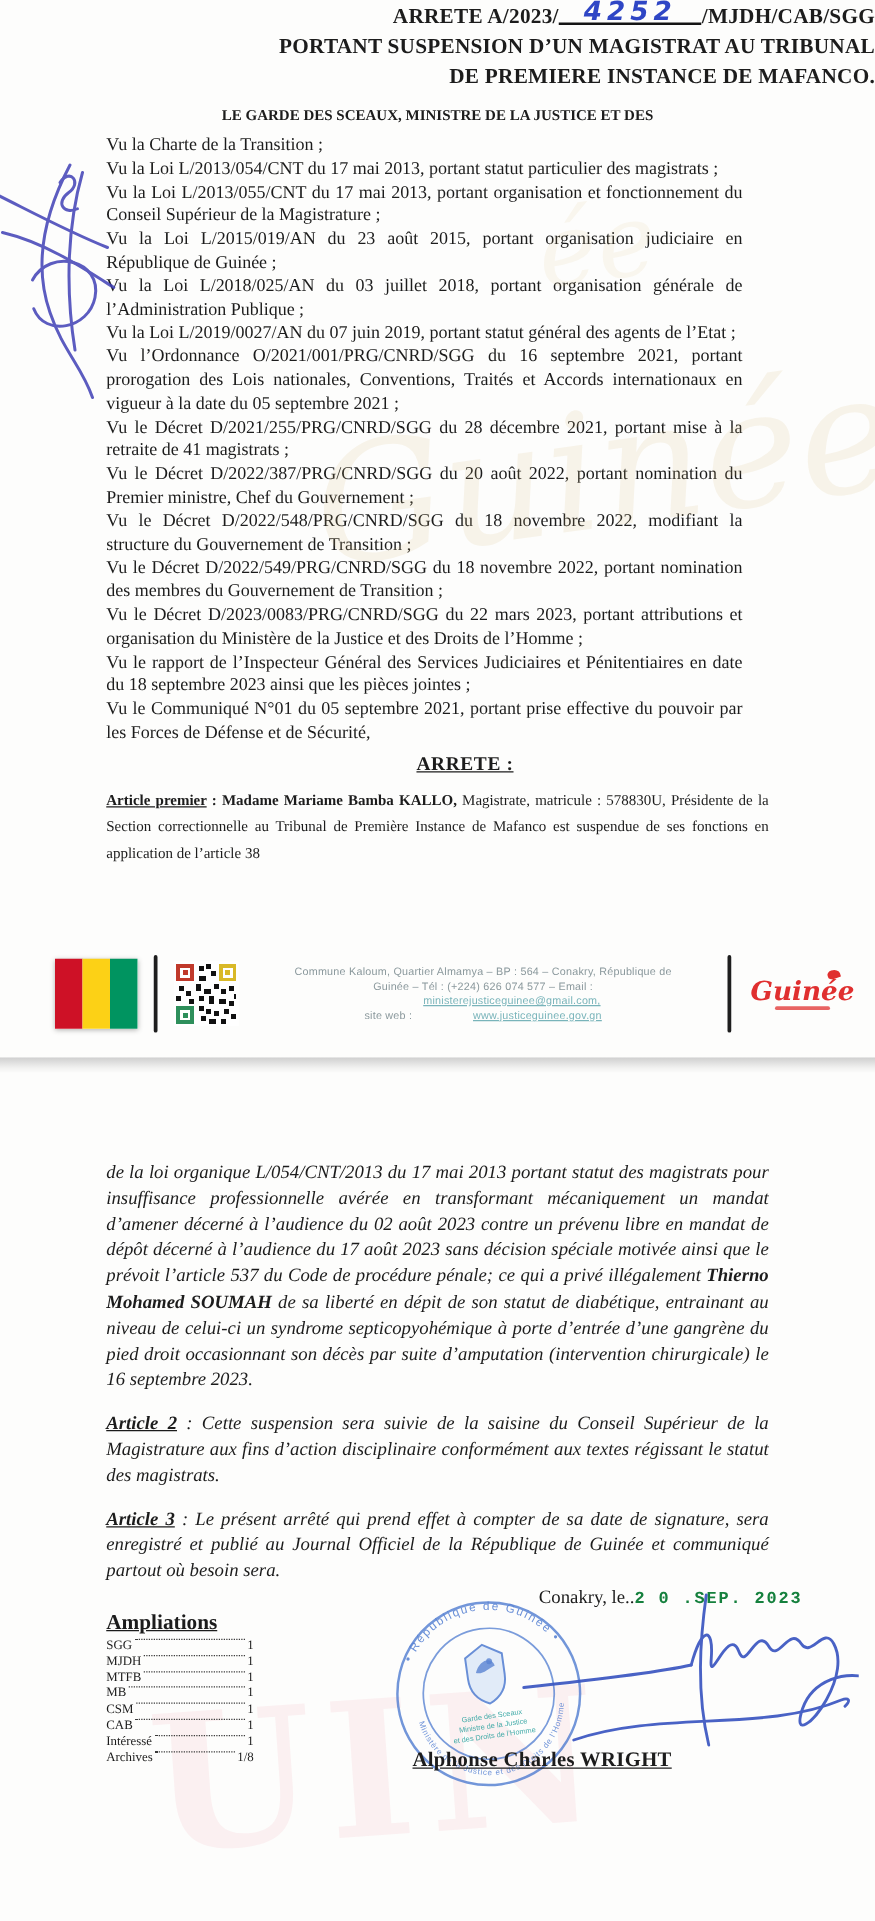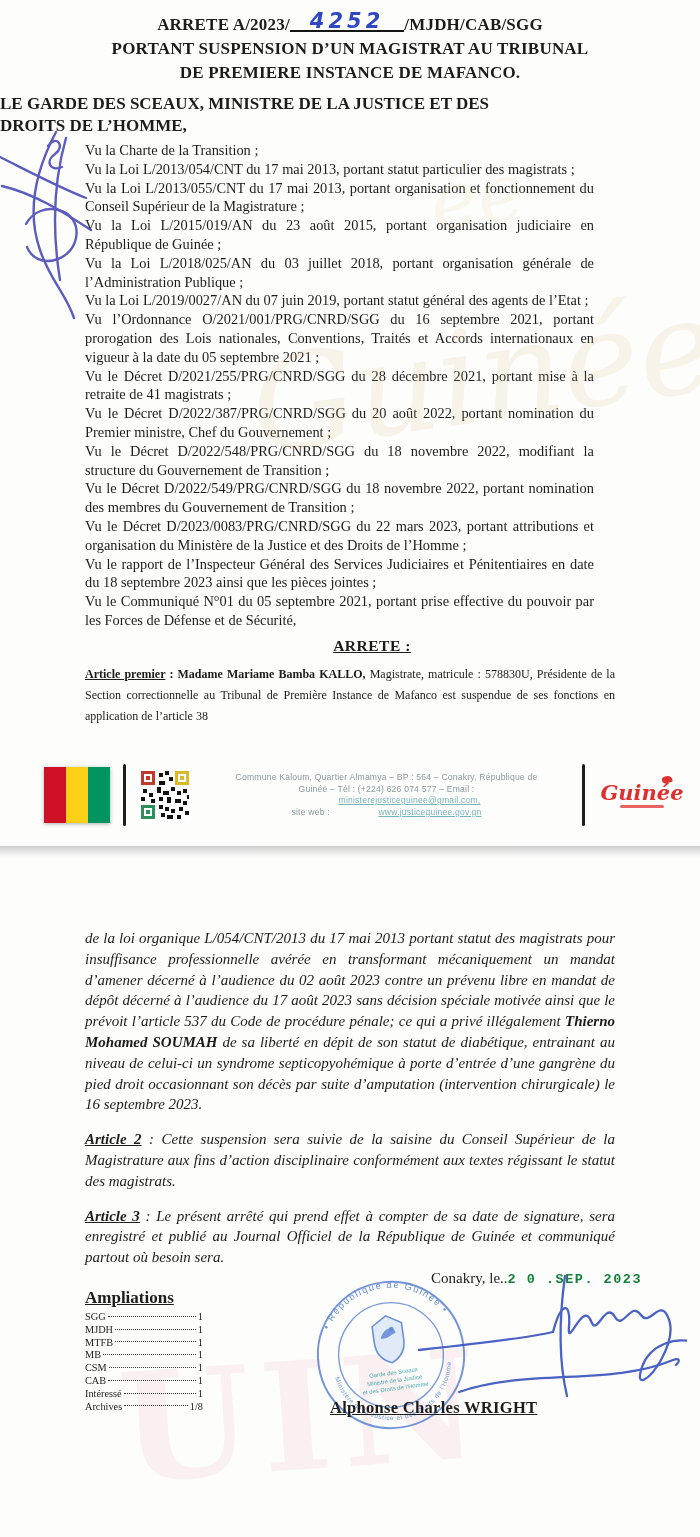--- a/index.html
+++ b/index.html
@@ -2,25 +2,25 @@
 <html><head>
 <meta charset="utf-8">
 <style>
   * { margin:0; padding:0; box-sizing:border-box; }
   html,body { background:#e9e9e9; }
   body { width:700px; font-family:"Liberation Serif","DejaVu Serif",serif; color:#1c1c1c; }
   .photo { position:relative; width:700px; height:1537px; background:#fbfbfa; overflow:hidden; }
 
   
   .page1 { position:absolute; top:0; left:0; width:700px; height:846px; background:#fdfdfc; }
-  .title-block { padding-top:13px; text-align:center; font-weight:bold; font-size:17px; line-height:24px; letter-spacing:.2px; }
+  .title-block { padding-top:1px; text-align:right; font-weight:bold; font-size:17px; line-height:24px; letter-spacing:.2px; }
   .hand-number { display:inline-block; font-family:"DejaVu Sans",sans-serif; font-style:italic; font-weight:700;
                  color:#2f46c5; font-size:21px; line-height:18px; letter-spacing:4px; padding:0 20px 0 20px;
                  border-bottom:2.5px solid #141414; transform:translateY(-2px); }
-  .subheader { margin-top:8px; text-align:left; font-weight:bold; font-size:17px; line-height:22px; }
+  .subheader { margin-top:8px; text-align:center; font-weight:bold; font-size:12px; line-height:22px; }
   .visas { margin:4px 106px 0 85px; }
   .visas p { font-size:14.4px; line-height:18.8px; text-align:justify; }
   .arrete-heading { margin-top:7px; text-align:center; font-weight:bold; font-size:15.5px; text-decoration:underline; letter-spacing:.5px;padding-left:44px; }
   .article1 { margin:9px 85px 0 85px; font-size:12px; line-height:21px; text-align:justify; }
   .art-label { font-weight:bold; text-decoration:underline; }
   .bold { font-weight:bold; }
 
   
   .scribble { position:absolute; left:-6px; top:128px; width:112px; height:195px; pointer-events:none; }
 
@@ -52,21 +52,21 @@
 
   
   .page2 { position:absolute; top:858px; left:0; width:700px; height:679px; background:#fdfdfc; }
   .p2-body { margin:70px 85px 0 85px; font-size:15px; line-height:20.8px; text-align:justify; }
   .p2-body .para { margin-top:14px;font-style:italic; }
   .p2-body .para:first-child { margin-top:0; }
   .dateline { position:absolute; top:412px; right:58px; font-size:15px; white-space:nowrap; }
   .date-stamp { font-family:Liberation Mono, monospace; font-weight:bold; color:#15803d; font-size:13.5px; letter-spacing:1.5px; }
   .ampliations { position:absolute; top:430px; left:85px; width:118px; }
   .ampliations h4 { font-size:17px; font-weight:bold; text-decoration:underline; margin-bottom:3px; }
-  .amp-row { display:flex; align-items:center; font-size:10.3px; line-height:12.8px; }
+  .amp-row { display:flex; align-items:flex-start; font-size:10.3px; line-height:12.8px; }
   .amp-row .leader { flex:1; border-bottom:1.3px dotted #3a3a3a; margin:0 2px 2px 2px; }
   .stamp-wrap { position:absolute; top:418px; left:312px; width:158px; height:158px; transform:rotate(-8deg); opacity:.93; }
   .sig-wrap { position:absolute; top:412px; left:415px; width:272px; height:140px; }
   .signatory { position:absolute; top:540px; left:330px; width:290px; 
                font-size:16.5px; font-weight:bold; text-decoration:underline; letter-spacing:.3px; }
 </style>
 </head>
 <body>
 
 <div class="photo">
@@ -77,21 +77,20 @@
     <div class="wm-gold2">ée</div>
 
     <div class="title-block">
       <div><span>ARRETE A/2023/</span><span class="hand-number">4252</span><span>/MJDH/CAB/SGG</span></div>
       <div>PORTANT SUSPENSION D’UN MAGISTRAT AU TRIBUNAL</div>
       <div>DE PREMIERE INSTANCE DE MAFANCO.</div>
     </div>
 
     <div class="subheader">
       <div>LE GARDE DES SCEAUX, MINISTRE DE LA JUSTICE ET DES</div>
-      <div>DROITS DE L’HOMME,</div>
     </div>
 
     <div class="visas">
       <p>Vu la Charte de la Transition ;</p>
       <p>Vu la Loi L/2013/054/CNT du 17 mai 2013, portant statut particulier des magistrats ;</p>
       <p>Vu la Loi L/2013/055/CNT du 17 mai 2013, portant organisation et fonctionnement du Conseil Supérieur de la Magistrature ;</p>
       <p>Vu la Loi L/2015/019/AN du 23 août 2015, portant organisation judiciaire en République de Guinée ;</p>
       <p>Vu la Loi L/2018/025/AN du 03 juillet 2018, portant organisation générale de l’Administration Publique ;</p>
       <p>Vu la Loi L/2019/0027/AN du 07 juin 2019, portant statut général des agents de l’Etat ;</p>
       <p>Vu l’Ordonnance O/2021/001/PRG/CNRD/SGG du 16 septembre 2021, portant prorogation des Lois nationales, Conventions, Traités et Accords internationaux en vigueur à la date du 05 septembre 2021 ;</p>

